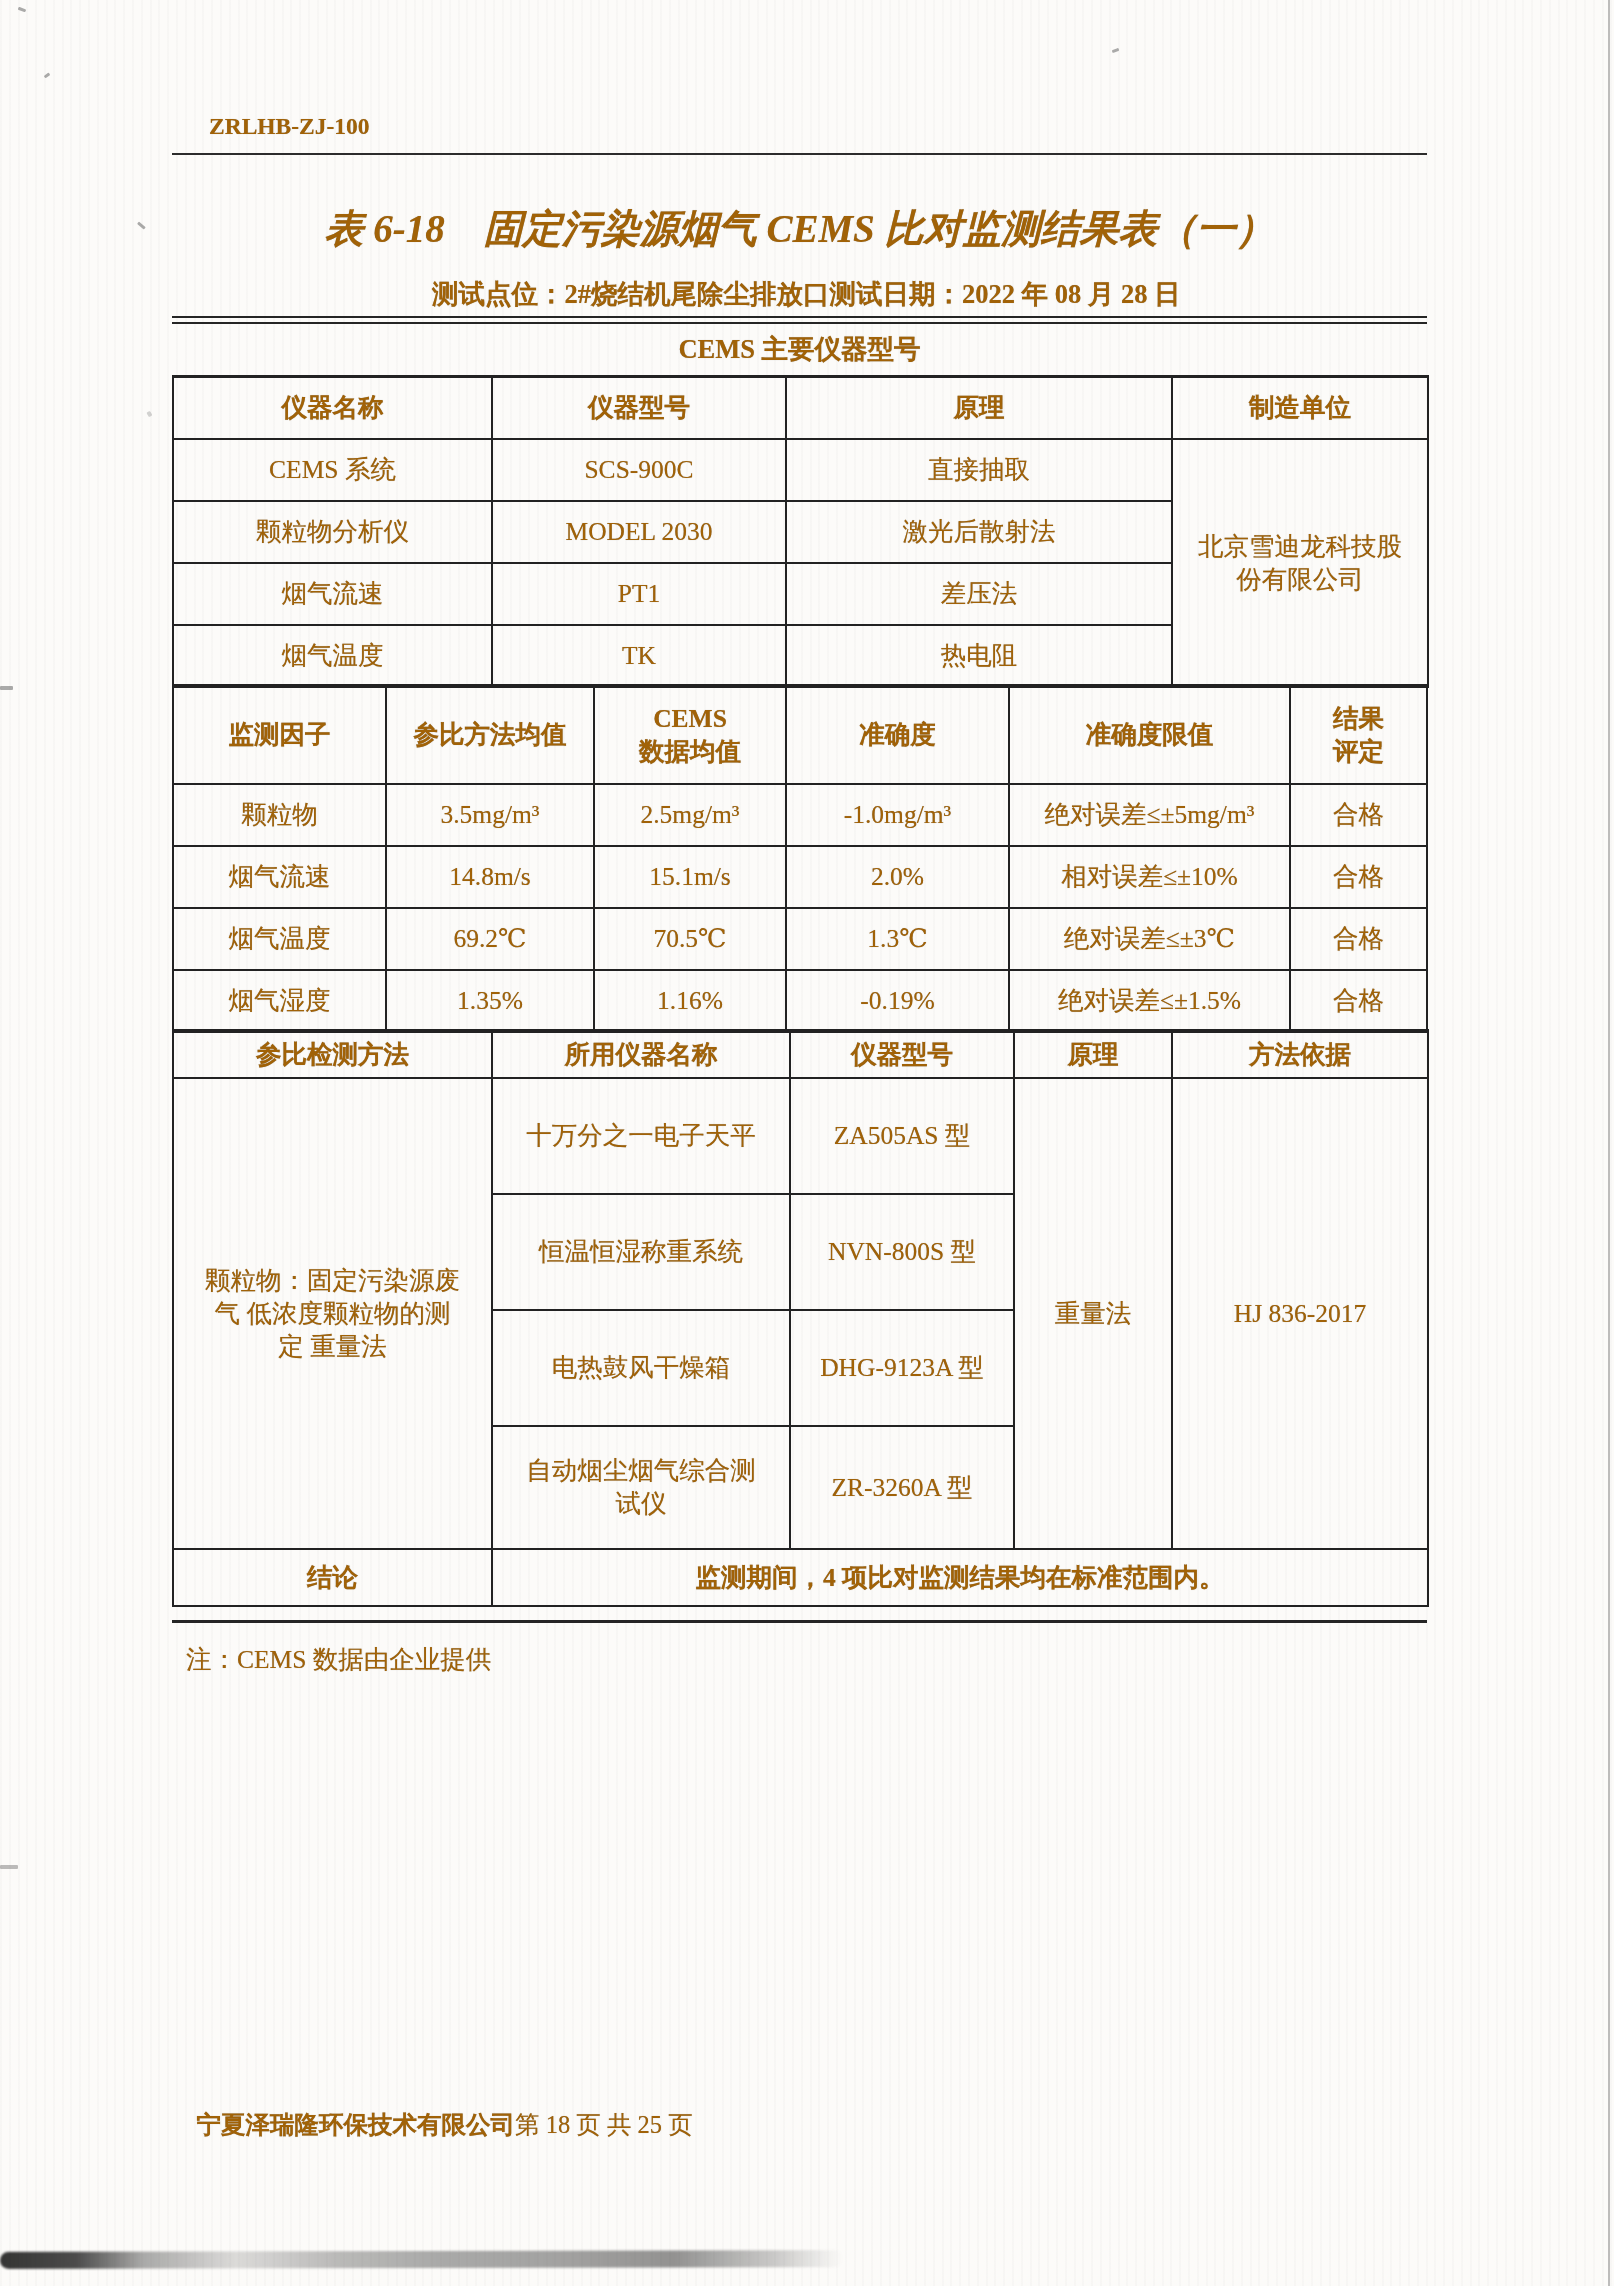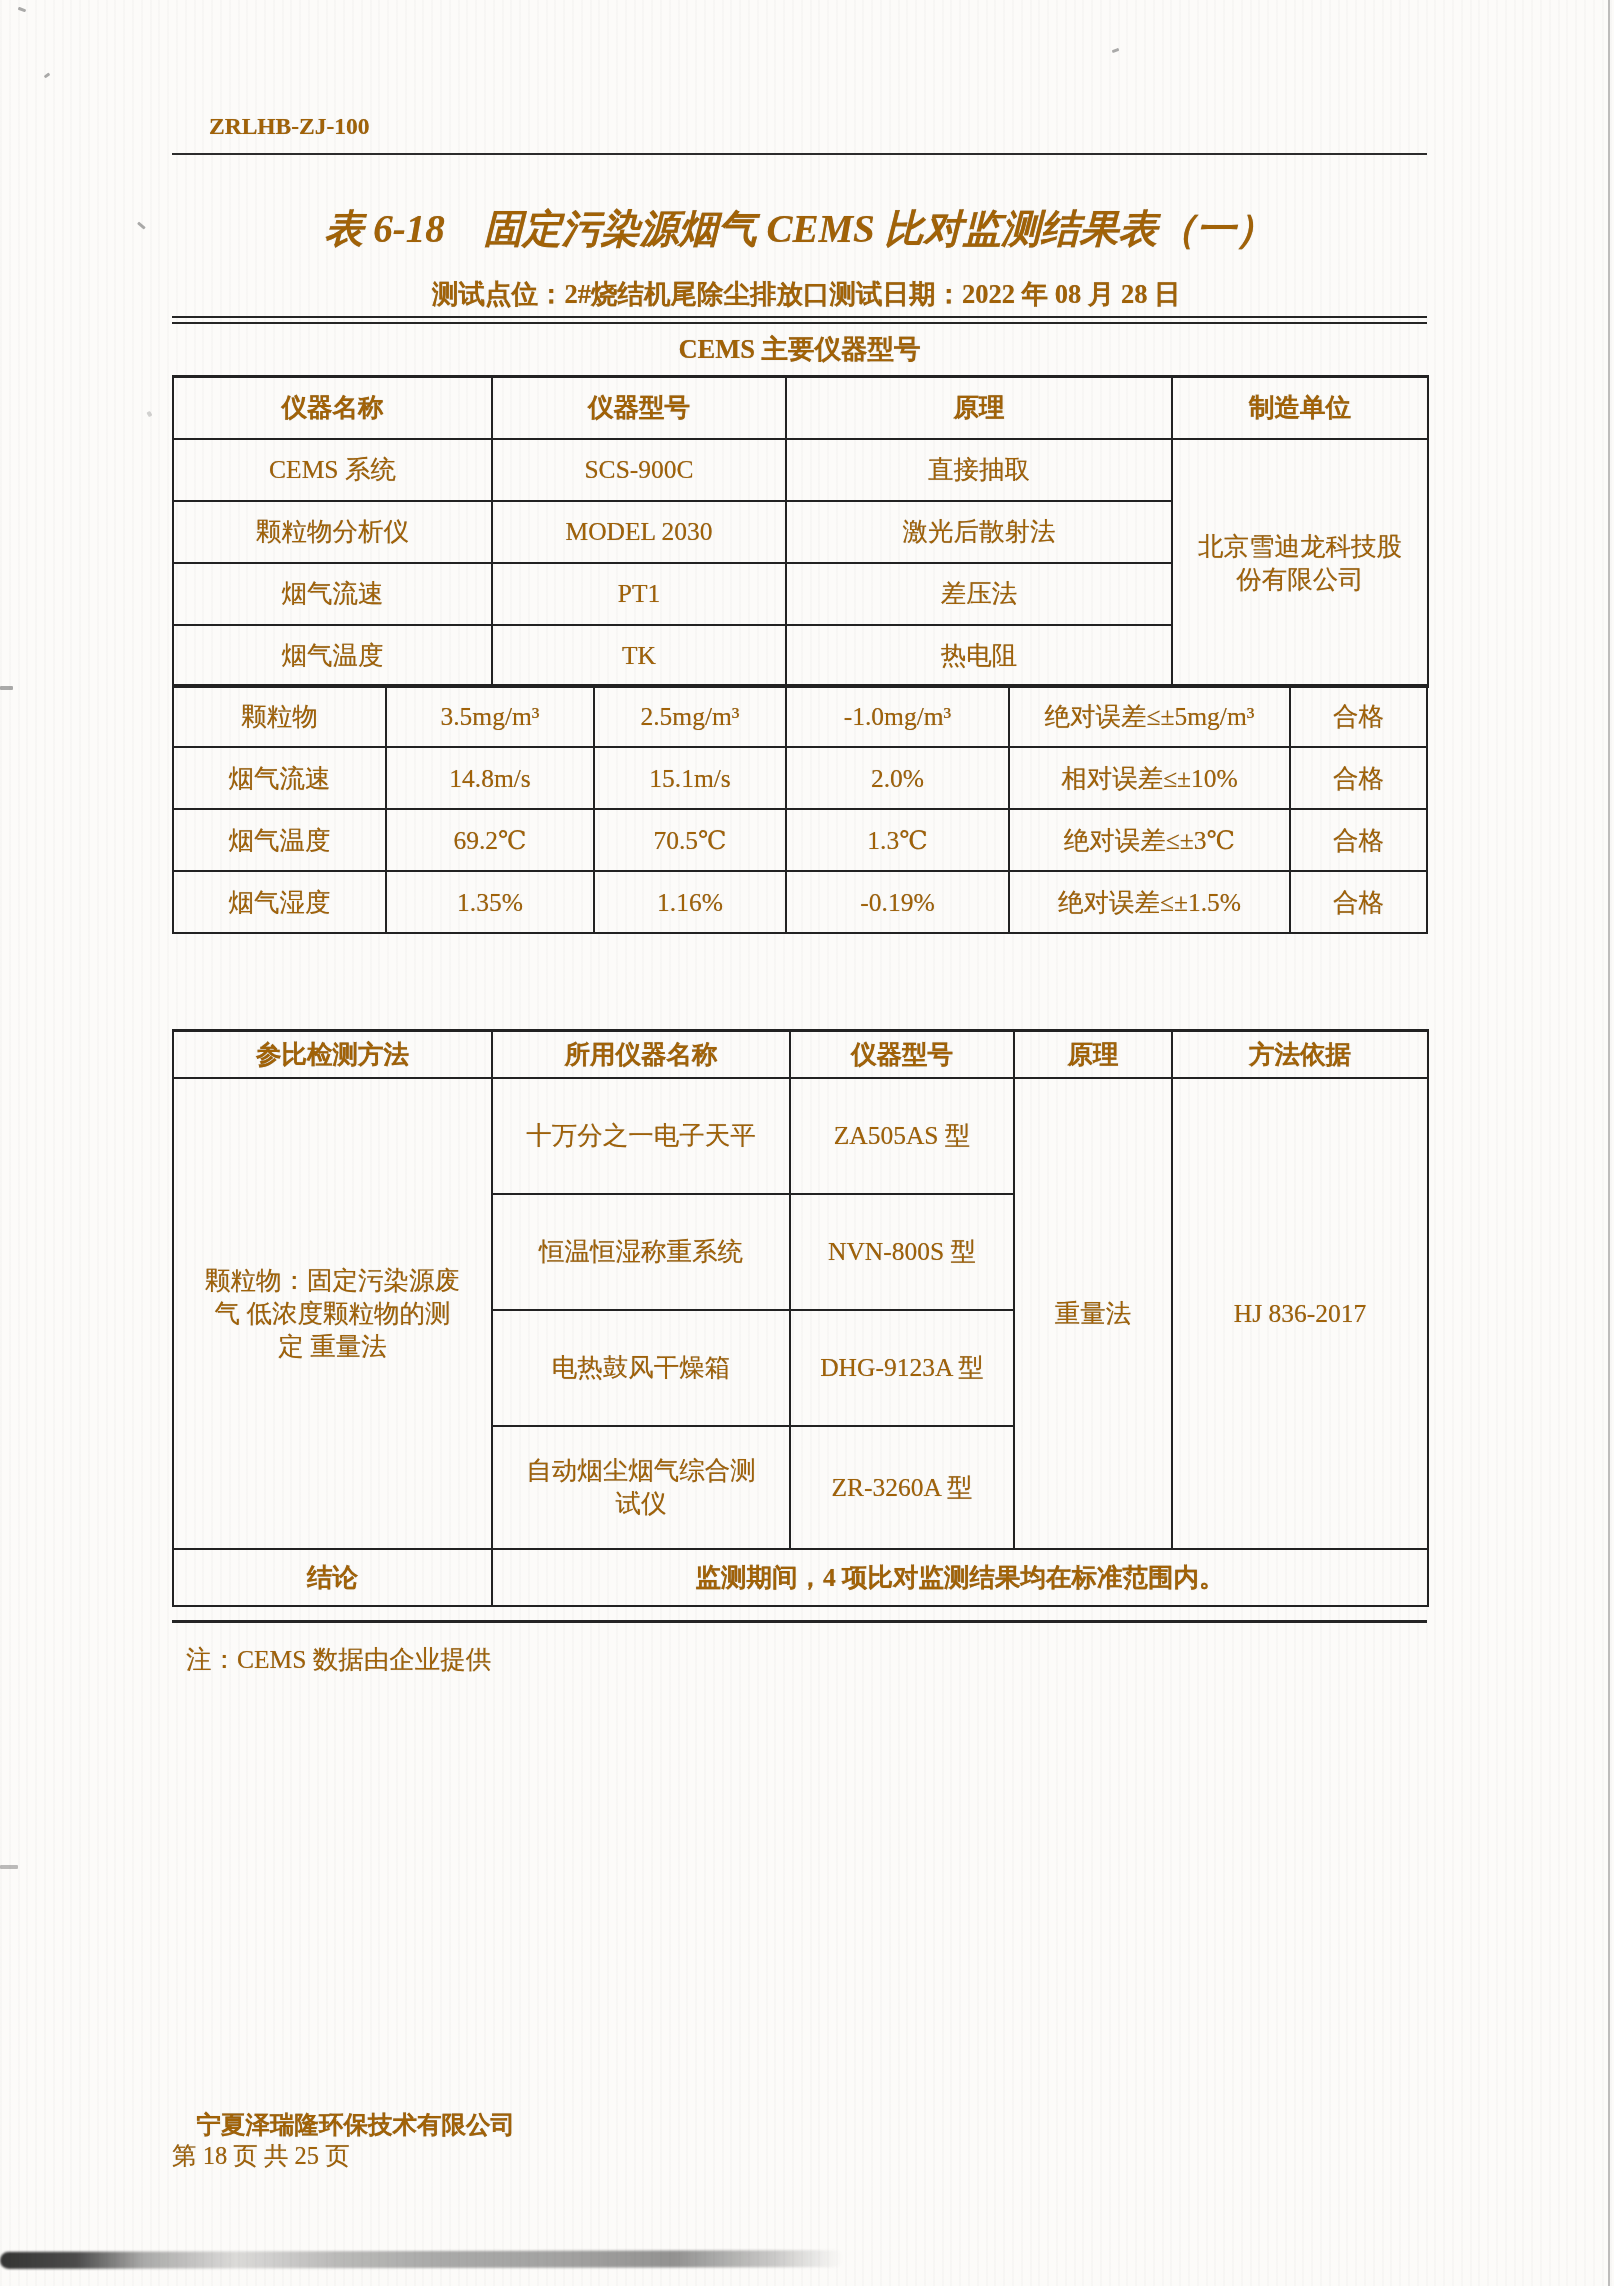--- a/index.html
+++ b/index.html
@@ -83,21 +83,21 @@
     position:absolute;top:1620px;left:172px;width:1255px;height:2.5px;background:#252525;
   }
 
   .note{
     position:absolute;top:1643px;left:186px;font-size:25.5px;line-height:33px;
   }
 
   .doc-footer{
     position:absolute;top:2109px;left:172px;width:1274px;
     display:flex;justify-content:flex-start;
-    font-size:24.5px;line-height:31px;flex-direction:column;
+    font-size:24.5px;line-height:31px;
   }
   .doc-footer .company{padding-left:24.5px;font-weight:bold;}
   .doc-footer .pageinfo{padding-right:3.9px;}
 
   
   .smudge{
     position:absolute;top:2251px;left:0;width:843px;height:16.7px;border-radius:8.8px;
     background:linear-gradient(90deg,
       rgba(35,35,35,.92) 0%, rgba(45,45,45,.85) 9%, rgba(70,70,70,.45) 17%,
       rgba(100,100,100,.22) 28%, rgba(80,80,80,.38) 40%, rgba(70,70,70,.45) 52%,
@@ -176,20 +176,30 @@
   <table class="t2">
     <colgroup>
         <col class="c1">
         <col class="c2">
         <col class="c3">
         <col class="c4">
         <col class="c5">
         <col class="c6">
       </colgroup>
     <tbody>
+        <tr class="hd">
+      <td>监测因子</td>
+      <td>参比方法均值</td>
+      <td>CEMS
+数据均值</td>
+      <td>准确度</td>
+      <td>准确度限值</td>
+      <td>结果
+评定</td>
+    </tr>
     <tr>
       <td>颗粒物</td>
       <td>3.5mg/m³</td>
       <td>2.5mg/m³</td>
       <td>-1.0mg/m³</td>
       <td>绝对误差≤±5mg/m³</td>
       <td>合格</td>
     </tr>
     <tr>
       <td>烟气流速</td>

